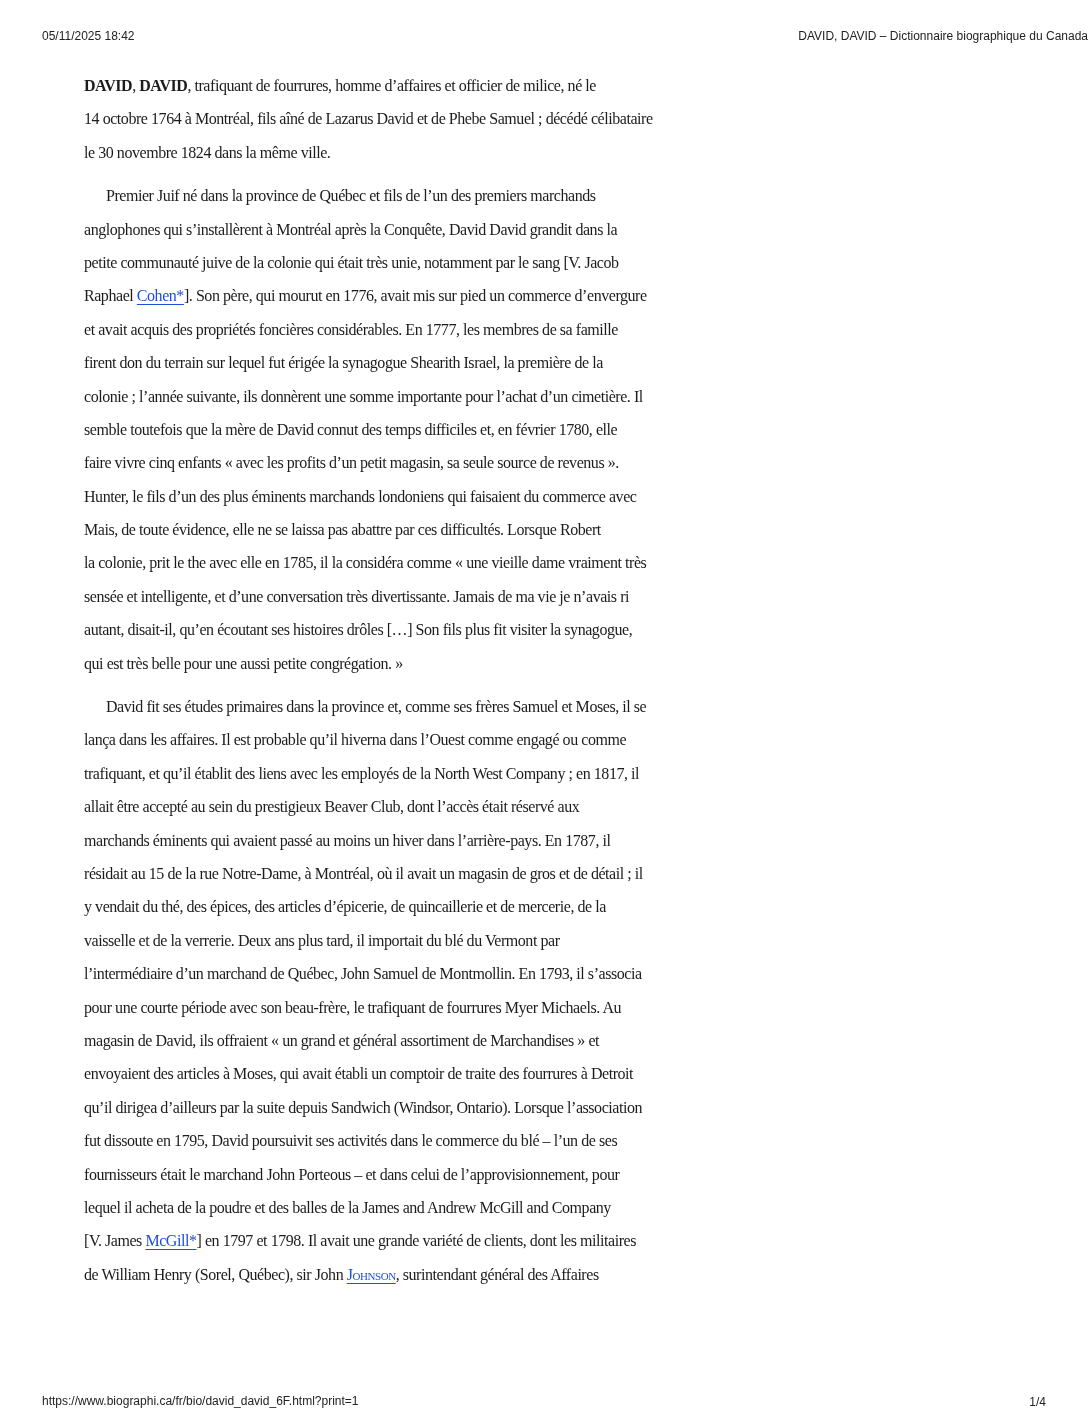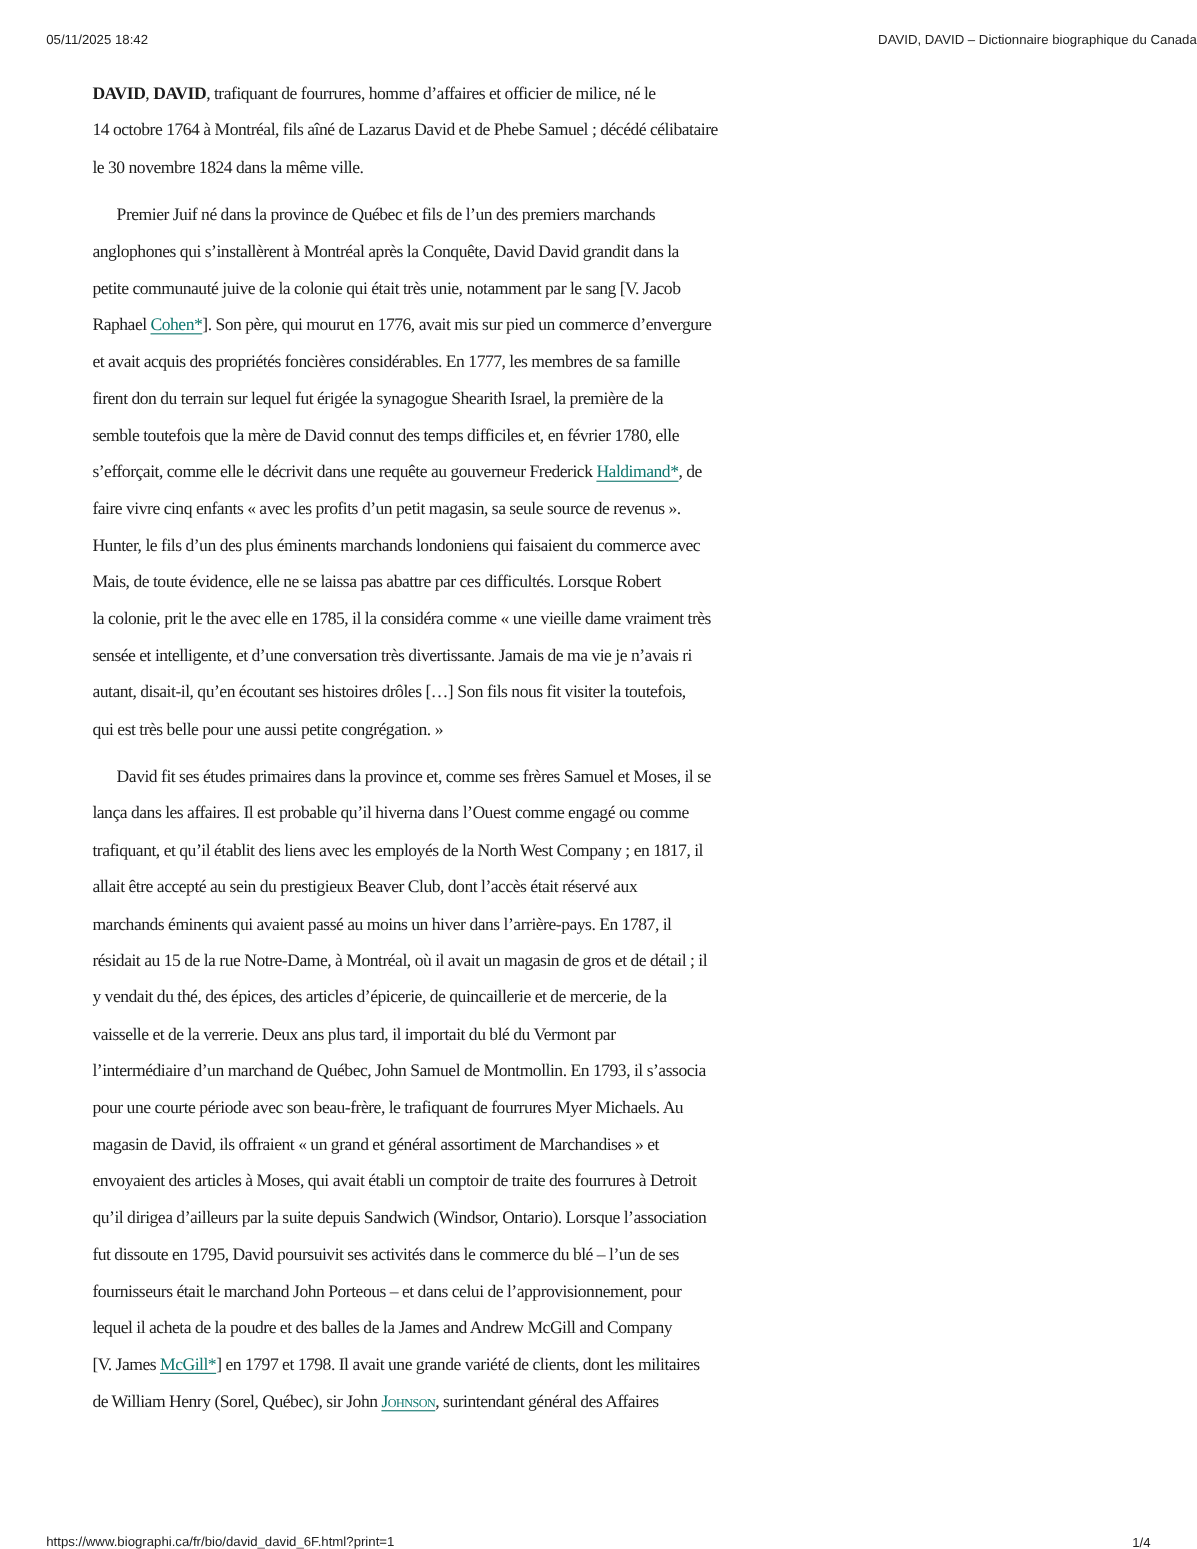--- a/index.html
+++ b/index.html
@@ -17,21 +17,21 @@
   .article {
     position: absolute; left: 84px; top: 69px; width: 940px;
     font-family: Liberation Serif, serif; font-size: 16px; color: #1c1c1c;
     letter-spacing: -0.45px;
   }
   .para { margin: 0; }
   .line { display: block; height: 33.4px; line-height: 33.4px; white-space: nowrap; }
   .indent { padding-left: 22px; }
   .para + .para { margin-top: 10px; }
   .b { font-weight: bold; }
-  a.ref { color: #0f766e; text-decoration: underline; text-underline-offset: 3px; }
+  a.ref { color: #1d4ed8; text-decoration: underline; text-underline-offset: 3px; }
   .sc { font-variant: small-caps; }
 </style>
 </head>
 <body>
 
 <div class="print-header">
   <span class="ph-left">05/11/2025 18:42</span>
   <span class="ph-center">DAVID, DAVID – Dictionnaire biographique du Canada</span>
 </div>
 
@@ -42,28 +42,28 @@
     <span class="line">le 30 novembre 1824 dans la même ville.</span>
   </p>
 
   <p class="para">
     <span class="line indent">Premier Juif né dans la province de Québec et fils de l’un des premiers marchands</span>
     <span class="line">anglophones qui s’installèrent à Montréal après la Conquête, David David grandit dans la</span>
     <span class="line">petite communauté juive de la colonie qui était très unie, notamment par le sang [V. Jacob</span>
     <span class="line"><span>Raphael </span><a class="ref" href="#">Cohen*</a><span>]. Son père, qui mourut en 1776, avait mis sur pied un commerce d’envergure</span></span>
     <span class="line">et avait acquis des propriétés foncières considérables. En 1777, les membres de sa famille</span>
     <span class="line">firent don du terrain sur lequel fut érigée la synagogue Shearith Israel, la première de la</span>
+    <span class="line">colonie ; l’année suivante, ils donnèrent une somme importante pour l’achat d’un cimetière. Il</span>
     <span class="line">semble toutefois que la mère de David connut des temps difficiles et, en février 1780, elle</span>
-    <span class="line"><span>s’efforçait, comme elle le décrivit dans une requête au gouverneur Frederick </span><a class="ref" href="#">Haldimand*</a><span>, de</span></span>
     <span class="line">faire vivre cinq enfants « avec les profits d’un petit magasin, sa seule source de revenus ».</span>
     <span class="line">Hunter, le fils d’un des plus éminents marchands londoniens qui faisaient du commerce avec</span>
     <span class="line">Mais, de toute évidence, elle ne se laissa pas abattre par ces difficultés. Lorsque Robert</span>
     <span class="line">la colonie, prit le the avec elle en 1785, il la considéra comme « une vieille dame vraiment très</span>
     <span class="line">sensée et intelligente, et d’une conversation très divertissante. Jamais de ma vie je n’avais ri</span>
-    <span class="line">autant, disait-il, qu’en écoutant ses histoires drôles […] Son fils nous fit visiter la toutefois,</span>
+    <span class="line">autant, disait-il, qu’en écoutant ses histoires drôles […] Son fils plus fit visiter la synagogue,</span>
     <span class="line">qui est très belle pour une aussi petite congrégation. »</span>
   </p>
 
   <p class="para">
     <span class="line indent">David fit ses études primaires dans la province et, comme ses frères Samuel et Moses, il se</span>
     <span class="line">lança dans les affaires. Il est probable qu’il hiverna dans l’Ouest comme engagé ou comme</span>
     <span class="line">trafiquant, et qu’il établit des liens avec les employés de la North West Company ; en 1817, il</span>
     <span class="line">allait être accepté au sein du prestigieux Beaver Club, dont l’accès était réservé aux</span>
     <span class="line">marchands éminents qui avaient passé au moins un hiver dans l’arrière-pays. En 1787, il</span>
     <span class="line">résidait au 15 de la rue Notre-Dame, à Montréal, où il avait un magasin de gros et de détail ; il</span>

